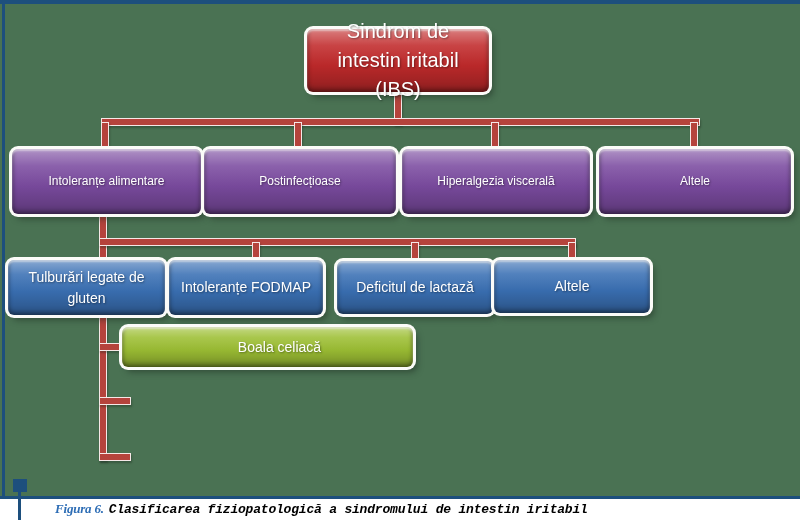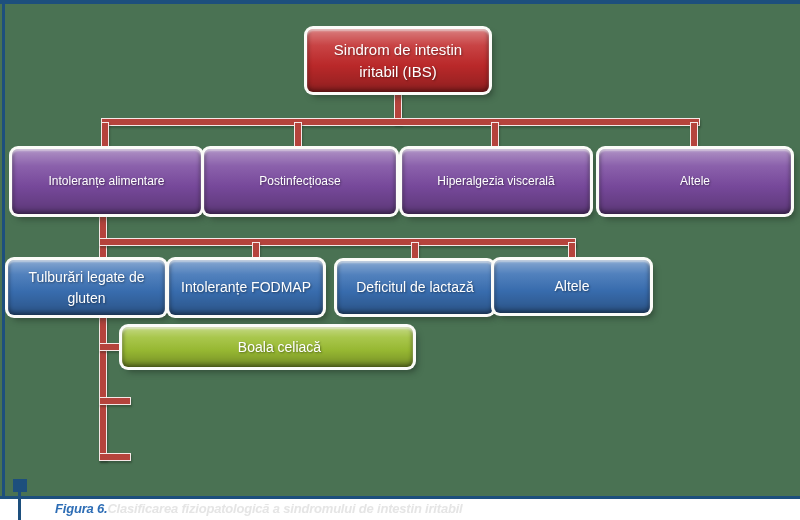--- a/index.html
+++ b/index.html
@@ -14,22 +14,22 @@
   #left-rule{left:2px; top:4px; width:3px; height:493px;}
   #bottom-rule{left:0; top:496px; width:800px; height:3px;}
   #caption-strip{position:absolute; left:0; top:499px; width:800px; height:21px; background:#ffffff;}
   #caption-square{position:absolute; left:13px; top:479px; width:14px; height:13px; background:#1d4f7d;}
   #caption-vline{position:absolute; left:18px; top:492px; width:3px; height:28px; background:#1d4f7d;}
   #caption{
     position:absolute; left:55px; top:501px; width:720px; height:18px;
     font-size:13px; font-weight:bold; font-style:italic; white-space:nowrap;
     letter-spacing:-0.2px;
   }
-  #caption .fig-label{color:#2d6db5; }
-  #caption .fig-text{color:#e5e5e5;}
+  #caption .fig-label{color:#2d6db5; margin-right:5px;font-family:Liberation Serif, serif;}
+  #caption .fig-text{color:#000000;font-family:Liberation Mono, monospace;}
 
   
   .conn{
     position:absolute; background:#b5433c; z-index:1;
     border:1px solid rgba(255,255,255,0.88);
     box-shadow:1px 2px 2px rgba(25,40,30,0.35);
   }
 
   
   .node{
@@ -42,21 +42,21 @@
       inset 0 2px 2px rgba(255,255,255,0.55),
       inset 0 -3px 5px rgba(0,0,0,0.35),
       inset 2px 0 3px rgba(0,0,0,0.12),
       inset -2px 0 3px rgba(0,0,0,0.12);
   }
   .gloss{
     background-image:linear-gradient(180deg,
       rgba(255,255,255,0.40) 0%, rgba(255,255,255,0.12) 26%,
       rgba(0,0,0,0.04) 58%, rgba(0,0,0,0.26) 100%);
   }
-  .red    {background-color:#c12a2b; font-size:15px;}
+  .red    {background-color:#c12a2b; font-size:20px;}
   .purple {background-color:#7b4ba0; font-size:12px;}
   .blue   {background-color:#3a70b4; font-size:14px;}
   .green  {background-color:#9dbf34; font-size:14px;
            justify-content:center; text-align:left; padding-left:24px;}
 
   
   #node-root{left:307px; top:29px;  width:182px; height:63px; padding:0 14px;}
   #node-p1  {left:12px;  top:149px; width:189px; height:65px;}
   #node-p2  {left:204px; top:149px; width:192px; height:65px;}
   #node-p3  {left:402px; top:149px; width:188px; height:65px;}

